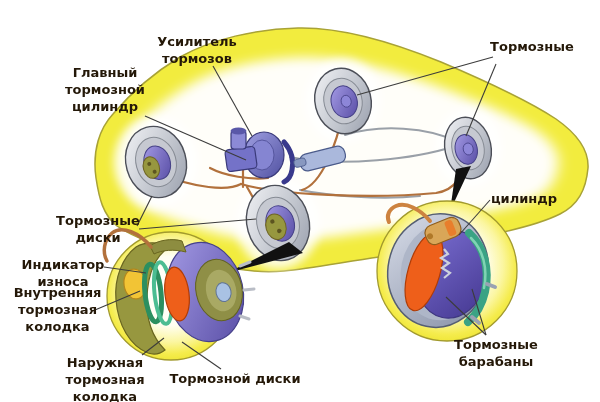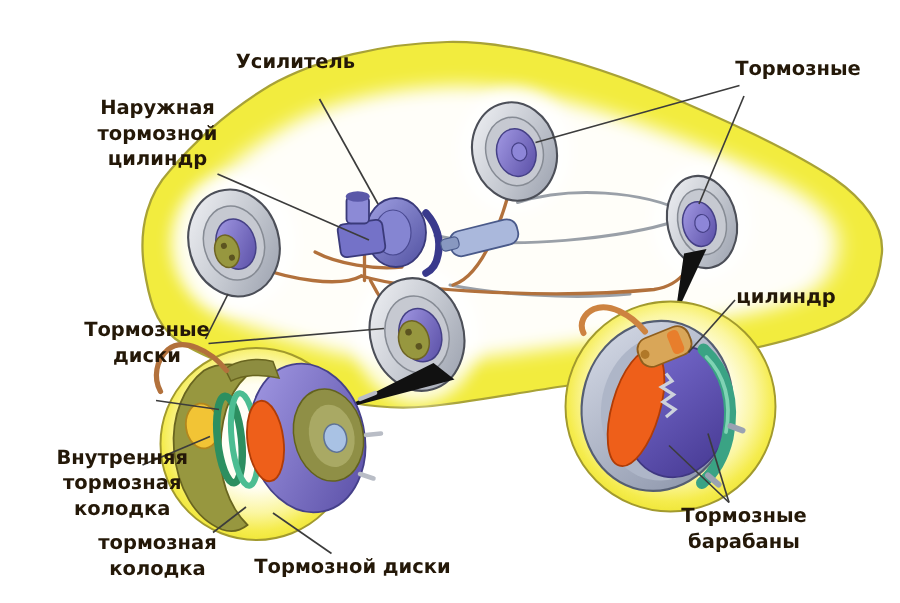--- a/index.html
+++ b/index.html
@@ -188,39 +188,45 @@
     <path d="M142,355 L164,338"></path>
     <path d="M221,369 L182,342"></path>
     <path d="M490,200 L459,235"></path>
     <path d="M486,335 L446,297"></path>
     <path d="M486,335 L472,289"></path>
   </g>
 </svg>
 
 <div class="label" style="left:137px;top:33px;width:120px;">
   <span>Усилитель</span>
+  <span>тормозов</span>
 </div>
 <div class="label" style="left:45px;top:64px;width:120px;">
-  <span>Наружная</span>
+  <span>Главный</span>
   <span>тормозной</span>
   <span>цилиндр</span>
 </div>
 <div class="label" style="left:472px;top:38px;width:120px;">
   <span>Тормозные</span>
 </div>
 <div class="label" style="left:38px;top:212px;width:120px;">
   <span>Тормозные</span>
   <span>диски</span>
 </div>
-<div class="label" style="left:0px;top:297px;width:115px;padding-left:24px;">
+<div class="label" style="left:3px;top:256px;width:120px;">
+  <span>Индикатор</span>
+  <span>износа</span>
+</div>
+<div class="label" style="left:0px;top:284px;width:115px;">
   <span>Внутренняя</span>
   <span>тормозная</span>
   <span>колодка</span>
 </div>
 <div class="label" style="left:45px;top:354px;width:120px;">
+  <span>Наружная</span>
   <span>тормозная</span>
   <span>колодка</span>
 </div>
 <div class="label" style="left:160px;top:370px;width:150px;">
   <span>Тормозной диски</span>
 </div>
 <div class="label" style="left:464px;top:190px;width:120px;">
   <span>цилиндр</span>
 </div>
 <div class="label" style="left:436px;top:336px;width:120px;">

